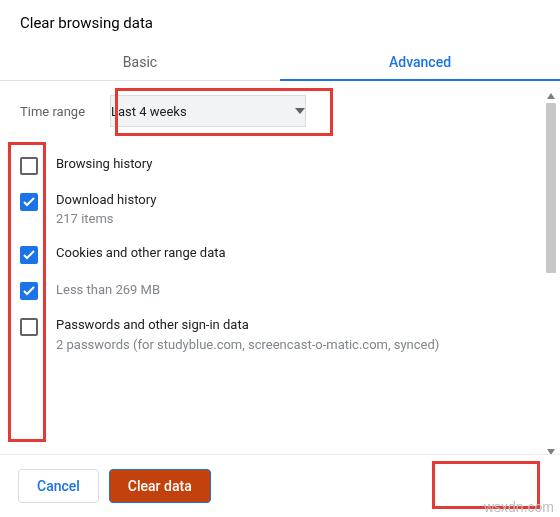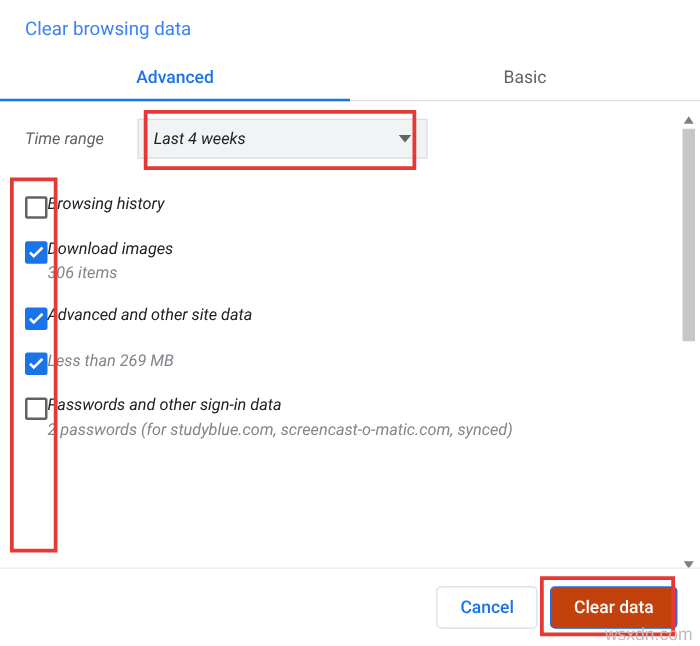--- a/index.html
+++ b/index.html
@@ -9,21 +9,21 @@
     color: #202124;
     width: 560px;
     height: 517px;
     background: #fff;
     position: relative;
     overflow: hidden;
   }
   .dialog { width: 100%; height: 100%; display: flex; flex-direction: column; }
   .title {
     font-size: 15px;
-    color: #3b82f6;
+    color: #000000;
     padding: 14px 20px 12px 20px;
     font-weight: 400;
   }
   .tabs {
     display: flex;
     border-bottom: 1px solid #e0e0e0;
   }
   .tab {
     flex: 1;
     text-align: center;
@@ -41,61 +41,60 @@
     content: "";
     position: absolute;
     left: 0; right: 0; bottom: -1px;
     height: 2px;
     background: #1a73e8;
   }
   .content-wrap {
     flex: 1;
     position: relative;
     overflow: hidden;
-    font-style: italic;
   }
   .content {
     padding: 14px 40px 0 20px;
     height: 100%;
     overflow-y: auto;
   }
   .time-row {
     display: flex;
     align-items: center;
     margin-bottom: 20px;
   }
   .time-label {
     color: #5f6368;
     font-size: 13px;
     width: 90px;
   }
   .select {
     display: flex;
     align-items: center;
     justify-content: space-between;
-    width: 232px;
+    width: 196px;
     height: 32px;
     border: 1px solid #dadce0;
     background: #f1f3f4;
-    padding: 0 12px;
+    padding: 0 0;
     font-size: 13px;
     color: #202124;
     cursor: pointer;
   }
   .tri {
     width: 0; height: 0;
     border-left: 5px solid transparent;
     border-right: 5px solid transparent;
     border-top: 6px solid #5f6368;
   }
   .item {
     display: flex;
     align-items: flex-start;
     padding: 8px 0;
-    gap: 0;
+    gap: 18px;
   }
   .check {
     width: 18px; height: 18px;
     border: 2px solid #5f6368;
     border-radius: 2px;
     margin-top: 2px;
     flex-shrink: 0;
     display: flex;
     align-items: center;
     justify-content: center;
@@ -132,21 +131,21 @@
     border-left:4px solid transparent;
     border-right:4px solid transparent;
     border-top:6px solid #7f7f7f;
   }
   .sb-track { position:absolute; top:14px; bottom:14px; left:0; right:0; }
   .sb-thumb { position:absolute; top:0; left:2px; width:10px; height:170px; background:#c7c7c7; border-radius:1px; }
   .footer {
     border-top: 1px solid #e8eaed;
     padding: 14px 18px;
     display: flex;
-    justify-content: flex-end;
+    justify-content: flex-start;
     gap: 10px;
     background:#fff;
   }
   .btn {
     height: 34px;
     padding: 0 18px;
     border-radius: 4px;
     font-size: 14px;
     cursor: pointer;
     display:flex; align-items:center; justify-content:center;
@@ -177,22 +176,22 @@
   }
 </style>
 </head>
 <body>
 
 <div class="dialog">
 
   <div class="title">Clear browsing data</div>
 
   <div class="tabs">
+    <div class="tab">Basic</div>
     <div class="tab active">Advanced</div>
-    <div class="tab">Basic</div>
   </div>
 
   <div class="content-wrap">
     <div class="content">
 
       <div class="time-row">
         <div class="time-label">Time range</div>
         <div class="select">
           <span>Last 4 weeks</span>
           <span class="tri"></span>
@@ -208,33 +207,33 @@
         </div>
       </div>
 
       <div class="item">
         <div class="check on">
           <svg width="12" height="10" viewBox="0 0 12 10">
               <path d="M1 5 L4 8 L11 1" stroke="#fff" stroke-width="2" fill="none"></path>
             </svg>
         </div>
         <div class="item-text">
-          <div class="item-title">Download images</div>
-          <div class="item-sub">306 items</div>
+          <div class="item-title">Download history</div>
+          <div class="item-sub">217 items</div>
         </div>
       </div>
 
       <div class="item">
         <div class="check on">
           <svg width="12" height="10" viewBox="0 0 12 10">
               <path d="M1 5 L4 8 L11 1" stroke="#fff" stroke-width="2" fill="none"></path>
             </svg>
         </div>
         <div class="item-text">
-          <div class="item-title">Advanced and other site data</div>
+          <div class="item-title">Cookies and other range data</div>
         </div>
       </div>
 
       <div class="item">
         <div class="check on">
           <svg width="12" height="10" viewBox="0 0 12 10">
               <path d="M1 5 L4 8 L11 1" stroke="#fff" stroke-width="2" fill="none"></path>
             </svg>
         </div>
         <div class="item-text">

